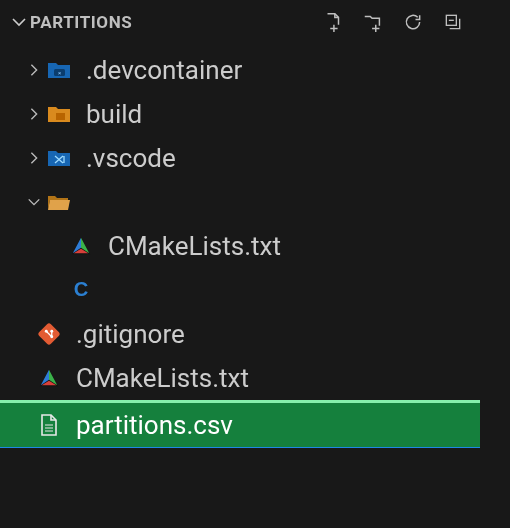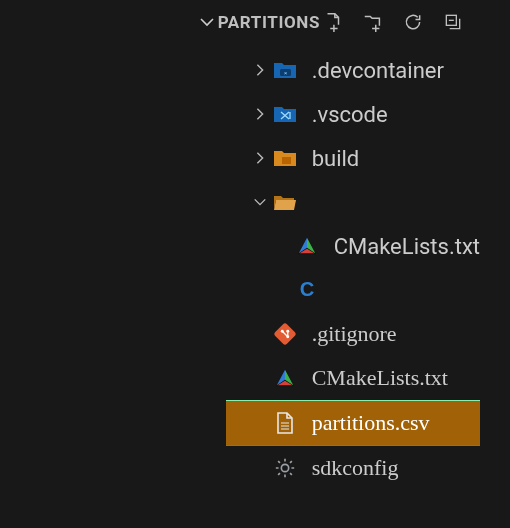--- a/index.html
+++ b/index.html
@@ -1,31 +1,31 @@
 <!DOCTYPE html>
 <html><head>
 <meta charset="utf-8">
 <style>
   html,body{margin:0;padding:0;background:#181818;color:#ccc;font-family:-apple-system,BlinkMacSystemFont,"Segoe UI",Roboto,Helvetica,Arial,sans-serif;font-size:20px;width:510px;height:528px;overflow:hidden;}
-  .panel{width:480px;height:528px;display:flex;flex-direction:column;align-items:flex-end;}
+  .panel{width:480px;height:528px;display:flex;flex-direction:column;}
   .header{display:flex;align-items:center;padding:6px 8px 6px 8px;height:32px;}
   .header .chev{width:22px;display:flex;justify-content:center;color:#ccc;}
   .header .title{font-weight:700;letter-spacing:.6px;font-size:17px;color:#bfbfbf;flex:0 0 auto;white-space:nowrap;}
   .spacer{flex:1 1 auto;}
   .actions{display:flex;gap:14px;align-items:center;padding-right:6px;}
   .actions .ibtn{width:26px;height:26px;display:flex;align-items:center;justify-content:center;color:#c8c8c8;opacity:.95;}
   .tree{padding-top:4px;display:flex;flex-direction:column;}
   .row{display:flex;align-items:center;height:44px;position:relative;color:#ccc;}
-  .row.selected{background:#a16207;color:#fff;border-top:1px solid #86efac;border-bottom:1px solid #1e88e5;}
+  .row.selected{background:#15803d;color:#fff;border-top:3px solid #86efac;border-bottom:1px solid #1e88e5;}
   .twisty{width:24px;display:flex;justify-content:center;color:#bbb;}
   .icon{width:26px;height:26px;display:flex;align-items:center;justify-content:center;margin-right:14px;flex:0 0 26px;}
-  .label{font-size:22px;white-space:nowrap;}
+  .label{font-size:26px;white-space:nowrap;}
   .pad1{padding-left:22px;} 
   .pad2{padding-left:68px;} 
-  .pad1f{padding-left:22px;font-family:Liberation Serif, serif;} 
+  .pad1f{padding-left:12px;} 
   .fileIndent{width:24px;} 
   svg{display:block;}
 </style>
 </head>
 <body>
 <div class="panel">
 
 <div class="header">
   <span class="chev">
     <svg width="16" height="16" viewBox="0 0 16 16">
@@ -83,40 +83,40 @@
   </div>
 
   <div class="row pad1">
     <span class="twisty">
       <svg width="14" height="14" viewBox="0 0 16 16">
             <path d="M5 2 L11 8 L5 14" fill="none" stroke="#bbb" stroke-width="1.6"></path>
           </svg>
     </span>
     <span class="icon">
       <svg width="24" height="20" viewBox="0 0 24 20">
-            <path d="M1 3h8l2 2h12v13H1z" fill="#1766b3"></path>
-            <path d="M16 8 L8 15 M16 15 L8 8 M17 8 v7" stroke="#9edbff" stroke-width="1.3"></path>
+            <path d="M1 3h8l2 2h12v13H1z" fill="#d98a1e"></path>
+            <rect x="9" y="9" width="9" height="7" fill="#b86400"></rect>
           </svg>
     </span>
-    <span class="label">.vscode</span>
+    <span class="label">build</span>
   </div>
 
   <div class="row pad1">
     <span class="twisty">
       <svg width="14" height="14" viewBox="0 0 16 16">
             <path d="M5 2 L11 8 L5 14" fill="none" stroke="#bbb" stroke-width="1.6"></path>
           </svg>
     </span>
     <span class="icon">
       <svg width="24" height="20" viewBox="0 0 24 20">
-            <path d="M1 3h8l2 2h12v13H1z" fill="#d98a1e"></path>
-            <rect x="9" y="9" width="9" height="7" fill="#b86400"></rect>
+            <path d="M1 3h8l2 2h12v13H1z" fill="#1766b3"></path>
+            <path d="M16 8 L8 15 M16 15 L8 8 M17 8 v7" stroke="#9edbff" stroke-width="1.3"></path>
           </svg>
     </span>
-    <span class="label">build</span>
+    <span class="label">.vscode</span>
   </div>
 
   <div class="row pad1">
     <span class="twisty">
       <svg width="14" height="14" viewBox="0 0 16 16">
             <path d="M2 5 L8 11 L14 5" fill="none" stroke="#bbb" stroke-width="1.6"></path>
           </svg>
     </span>
     <span class="icon">
       <svg width="24" height="20" viewBox="0 0 24 20">
@@ -179,27 +179,15 @@
       <svg width="20" height="24" viewBox="0 0 20 24">
             <path d="M3 2h9l5 5v15H3z" fill="none" stroke="#e8e8e8" stroke-width="1.6"></path>
             <path d="M12 2v5h5" fill="none" stroke="#e8e8e8" stroke-width="1.6"></path>
             <path d="M6 12h8M6 15h8M6 18h8" stroke="#e8e8e8" stroke-width="1.2"></path>
           </svg>
     </span>
     <span class="label">partitions.csv</span>
   </div>
 
 
-  <div class="row pad1f">
-    <span class="fileIndent"></span>
-    <span class="icon">
-      <svg width="22" height="22" viewBox="0 0 24 24">
-            <circle cx="12" cy="12" r="4" fill="none" stroke="#9aa0a6" stroke-width="1.8"></circle>
-            <g stroke="#9aa0a6" stroke-width="1.8">
-              <path d="M12 2v3M12 19v3M2 12h3M19 12h3M4.5 4.5l2 2M17.5 17.5l2 2M19.5 4.5l-2 2M6.5 17.5l-2 2"></path>
-            </g>
-          </svg>
-    </span>
-    <span class="label">sdkconfig</span>
-  </div>
 
 </div>
 </div>
 
 </body></html>

